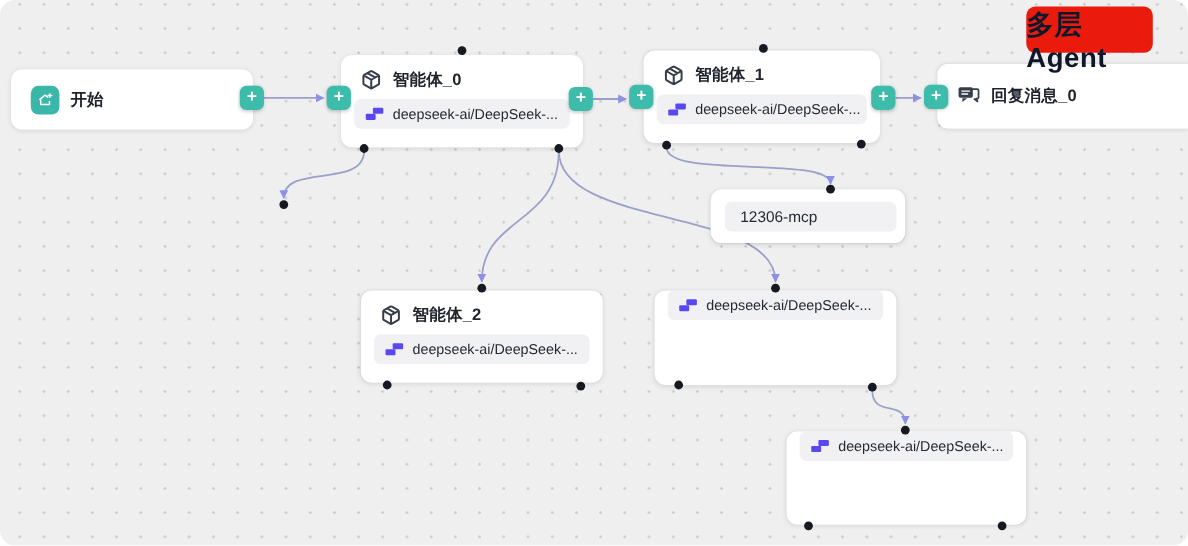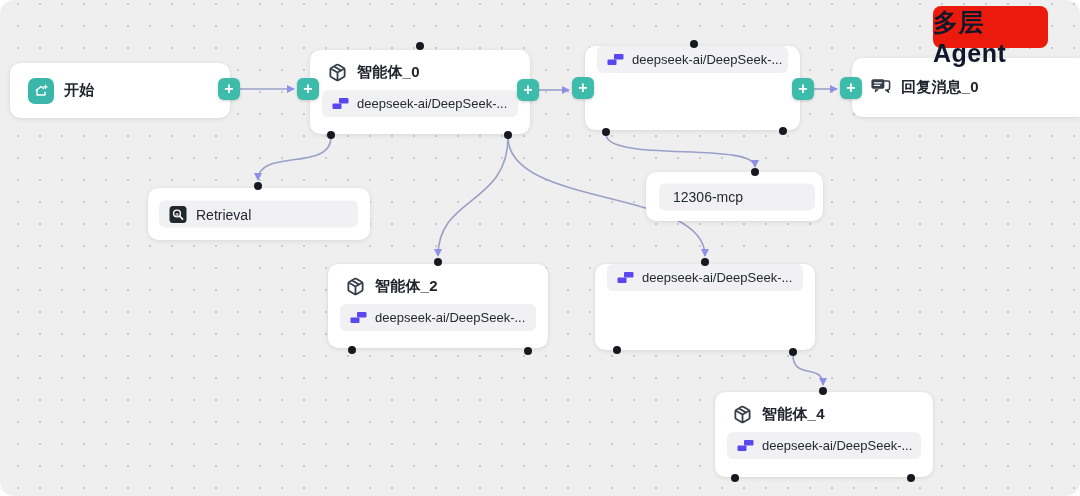--- a/index.html
+++ b/index.html
@@ -113,20 +113,26 @@
     <div class="model-pill">
       <svg class="ic" width="17" height="13" viewBox="0 0 17 13">
         <rect x="0.5" y="6.5" width="9" height="5.5" rx="1" fill="#5948f0"></rect>
         <rect x="7" y="1" width="9.5" height="5.5" rx="1" fill="#5948f0"></rect>
       </svg>
       <span class="model-text">deepseek-ai/DeepSeek-...</span>
     </div>
   </div>
 
   <div class="node" style="left:585px;top:46px;width:215px;height:84px;">
+    <div class="node-header">
+      <svg class="ic" width="19" height="19" viewBox="0 0 24 24">
+        <path d="M21 8a2 2 0 0 0-1-1.73l-7-4a2 2 0 0 0-2 0l-7 4A2 2 0 0 0 3 8v8a2 2 0 0 0 1 1.73l7 4a2 2 0 0 0 2 0l7-4A2 2 0 0 0 21 16Z M3.3 7 12 12l8.7-5 M12 22V12 M7.5 4.3l9 5.1" fill="none" stroke="#363e49" stroke-width="2.3" stroke-linejoin="round" stroke-linecap="round"></path>
+      </svg>
+      <span class="node-title">智能体_1</span>
+    </div>
     <div class="model-pill">
       <svg class="ic" width="17" height="13" viewBox="0 0 17 13">
         <rect x="0.5" y="6.5" width="9" height="5.5" rx="1" fill="#5948f0"></rect>
         <rect x="7" y="1" width="9.5" height="5.5" rx="1" fill="#5948f0"></rect>
       </svg>
       <span class="model-text">deepseek-ai/DeepSeek-...</span>
     </div>
   </div>
 
   <div class="node" style="left:852px;top:58px;width:228px;height:59px;border-top-right-radius:0;border-bottom-right-radius:0;">
@@ -134,31 +140,20 @@
       <svg class="ic" width="21" height="19" viewBox="0 0 24 22">
         <path d="M14.5 3.5 H21 a1.5 1.5 0 0 1 1.5 1.5 v7 a1.5 1.5 0 0 1 -1.5 1.5 h-1 l1.5 3 -4 -3" fill="none" stroke="#363e49" stroke-width="1.8" stroke-linejoin="round"></path>
         <rect x="1.5" y="1.5" width="15" height="11" rx="2" fill="#363e49"></rect>
         <path d="M5.5 13 v4 l5 -4" fill="#363e49"></path>
         <path d="M5 5.6 h8 M5 8.6 h6" stroke="#ffffff" stroke-width="1.5" stroke-linecap="round"></path>
       </svg>
       <span class="node-title">回复消息_0</span>
     </div>
   </div>
 
-  <div class="node" style="left:148px;top:188px;width:222px;height:52px;">
-    <div class="tool-pill">
-      <svg class="ic" width="18" height="18" viewBox="0 0 18 18">
-        <rect x="0.5" y="0.5" width="17" height="17" rx="3.5" fill="#22262d"></rect>
-        <circle cx="8" cy="8" r="3.4" fill="none" stroke="#ffffff" stroke-width="1.4"></circle>
-        <text x="8" y="10.2" font-size="6" fill="#ffffff" text-anchor="middle" font-family="Liberation Sans, sans-serif">a</text>
-        <path d="M10.6 10.6 L13.6 13.6" stroke="#ffffff" stroke-width="1.5" stroke-linecap="round"></path>
-      </svg>
-      <span class="tool-text">Retrieval</span>
-    </div>
-  </div>
 
   <div class="node" style="left:646px;top:172px;width:177px;height:49px;">
     <div class="tool-pill" style="left:13px;right:8px;padding-left:14px;">
       <span class="tool-text">12306-mcp</span>
     </div>
   </div>
 
   <div class="node" style="left:328px;top:264px;width:220px;height:84px;">
     <div class="node-header">
       <svg class="ic" width="19" height="19" viewBox="0 0 24 24">
@@ -179,26 +174,20 @@
     <div class="model-pill">
       <svg class="ic" width="17" height="13" viewBox="0 0 17 13">
         <rect x="0.5" y="6.5" width="9" height="5.5" rx="1" fill="#5948f0"></rect>
         <rect x="7" y="1" width="9.5" height="5.5" rx="1" fill="#5948f0"></rect>
       </svg>
       <span class="model-text">deepseek-ai/DeepSeek-...</span>
     </div>
   </div>
 
   <div class="node" style="left:715px;top:392px;width:218px;height:85px;">
-    <div class="node-header">
-      <svg class="ic" width="19" height="19" viewBox="0 0 24 24">
-        <path d="M21 8a2 2 0 0 0-1-1.73l-7-4a2 2 0 0 0-2 0l-7 4A2 2 0 0 0 3 8v8a2 2 0 0 0 1 1.73l7 4a2 2 0 0 0 2 0l7-4A2 2 0 0 0 21 16Z M3.3 7 12 12l8.7-5 M12 22V12 M7.5 4.3l9 5.1" fill="none" stroke="#363e49" stroke-width="2.3" stroke-linejoin="round" stroke-linecap="round"></path>
-      </svg>
-      <span class="node-title">智能体_4</span>
-    </div>
     <div class="model-pill">
       <svg class="ic" width="17" height="13" viewBox="0 0 17 13">
         <rect x="0.5" y="6.5" width="9" height="5.5" rx="1" fill="#5948f0"></rect>
         <rect x="7" y="1" width="9.5" height="5.5" rx="1" fill="#5948f0"></rect>
       </svg>
       <span class="model-text">deepseek-ai/DeepSeek-...</span>
     </div>
   </div>
 
   <div class="plus-btn" style="left:218px;top:78px;">

